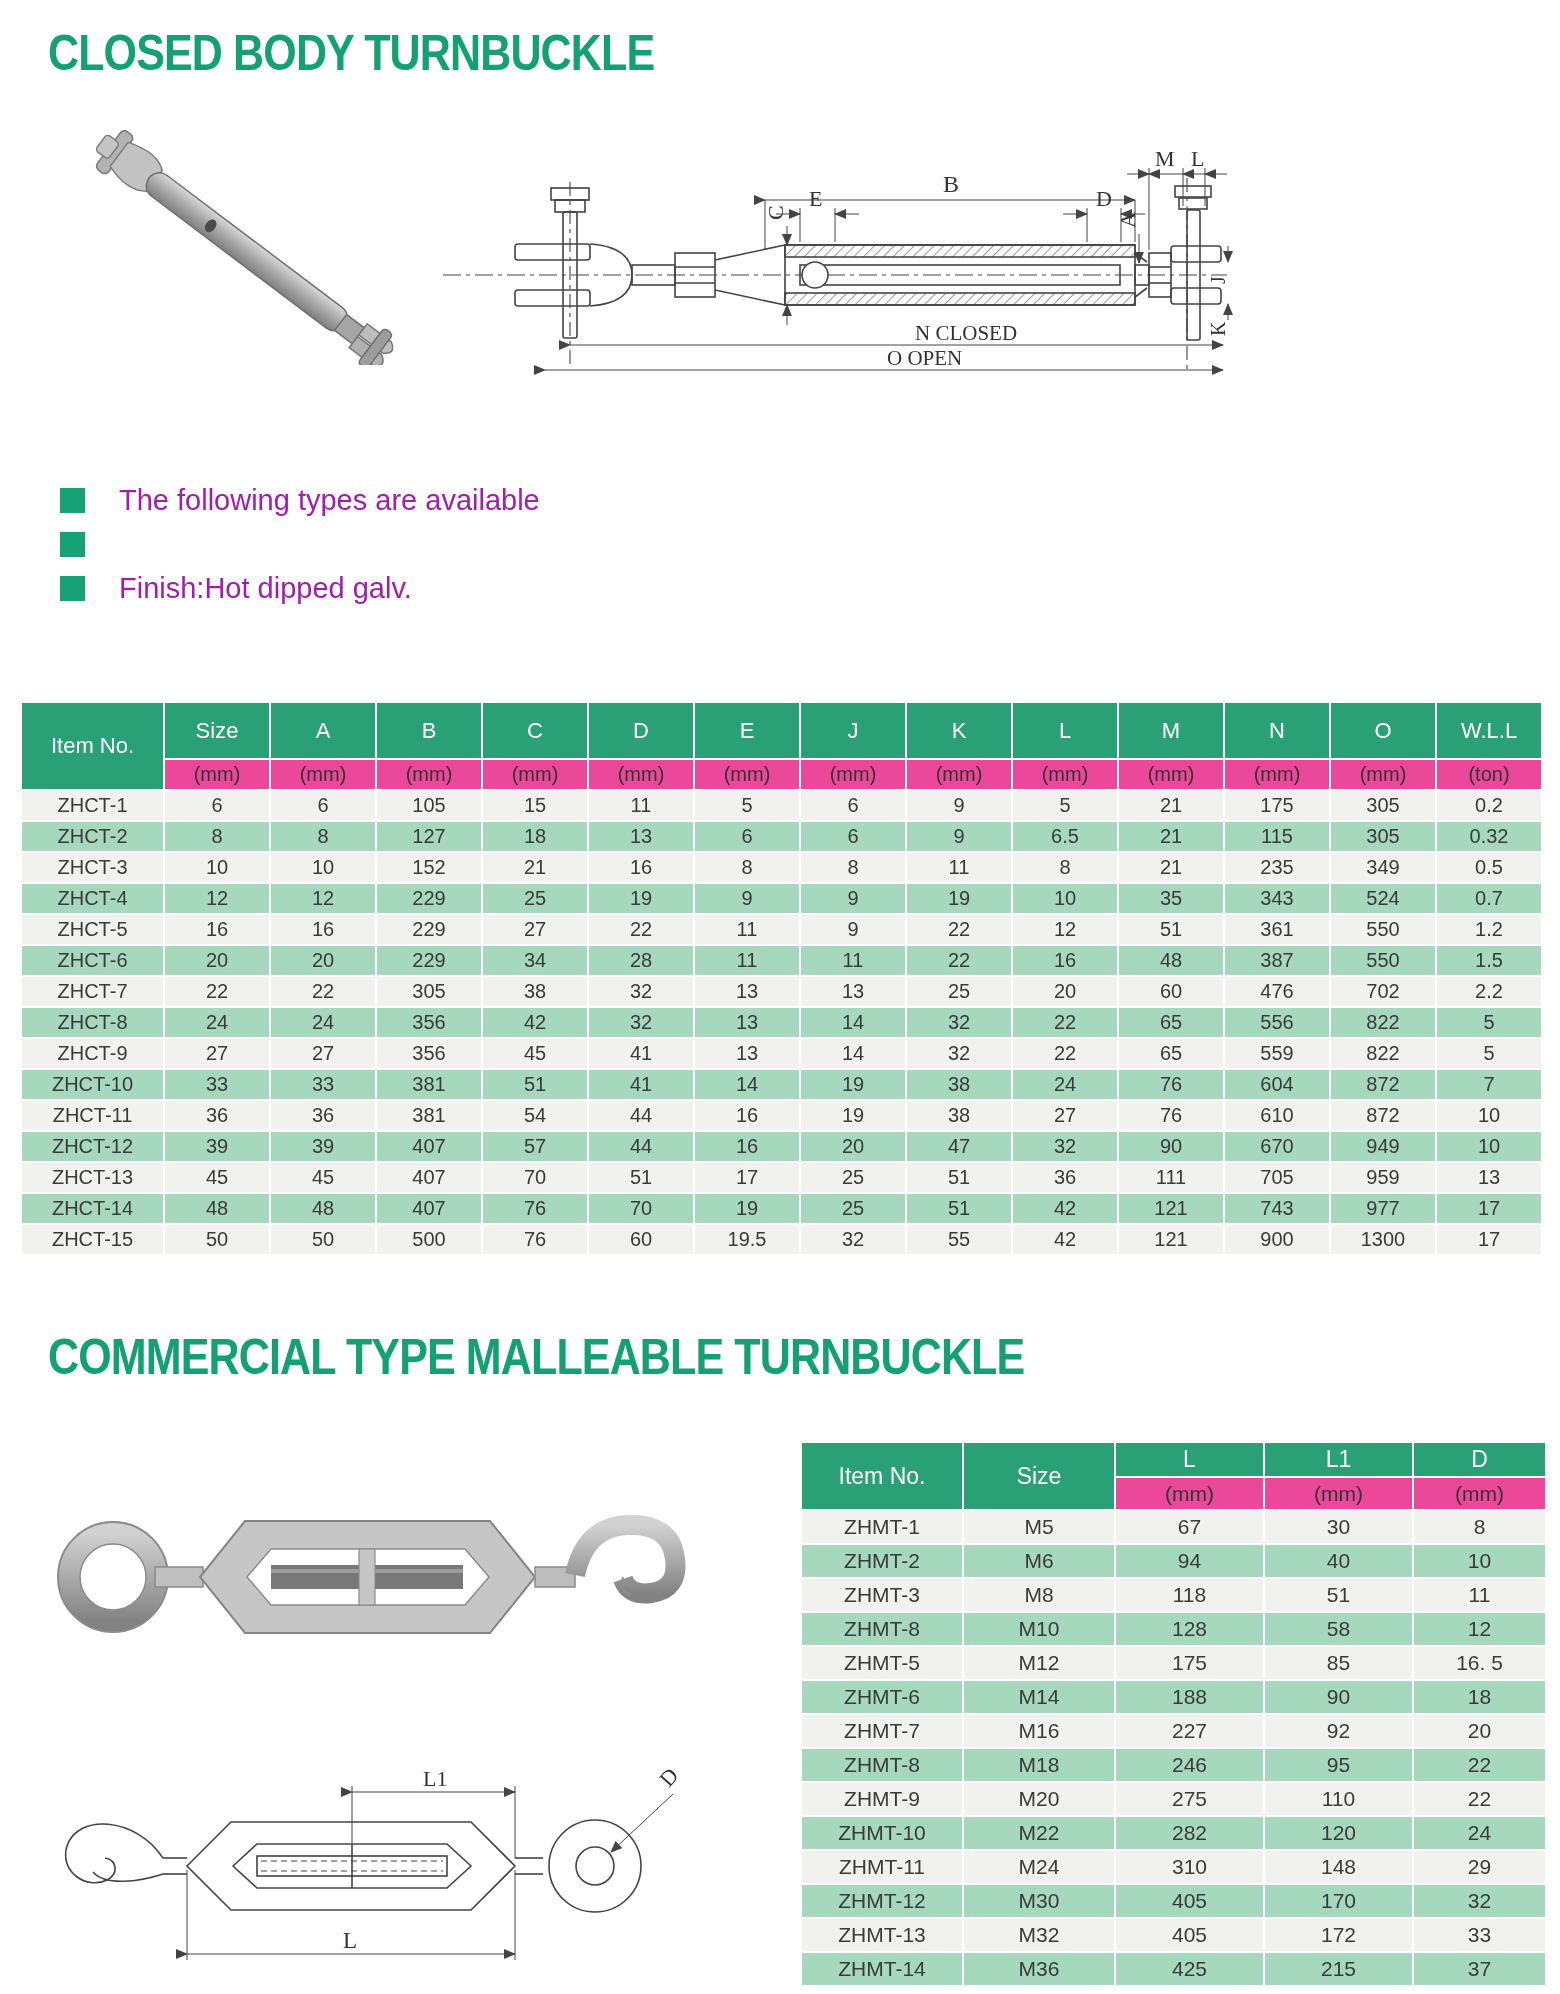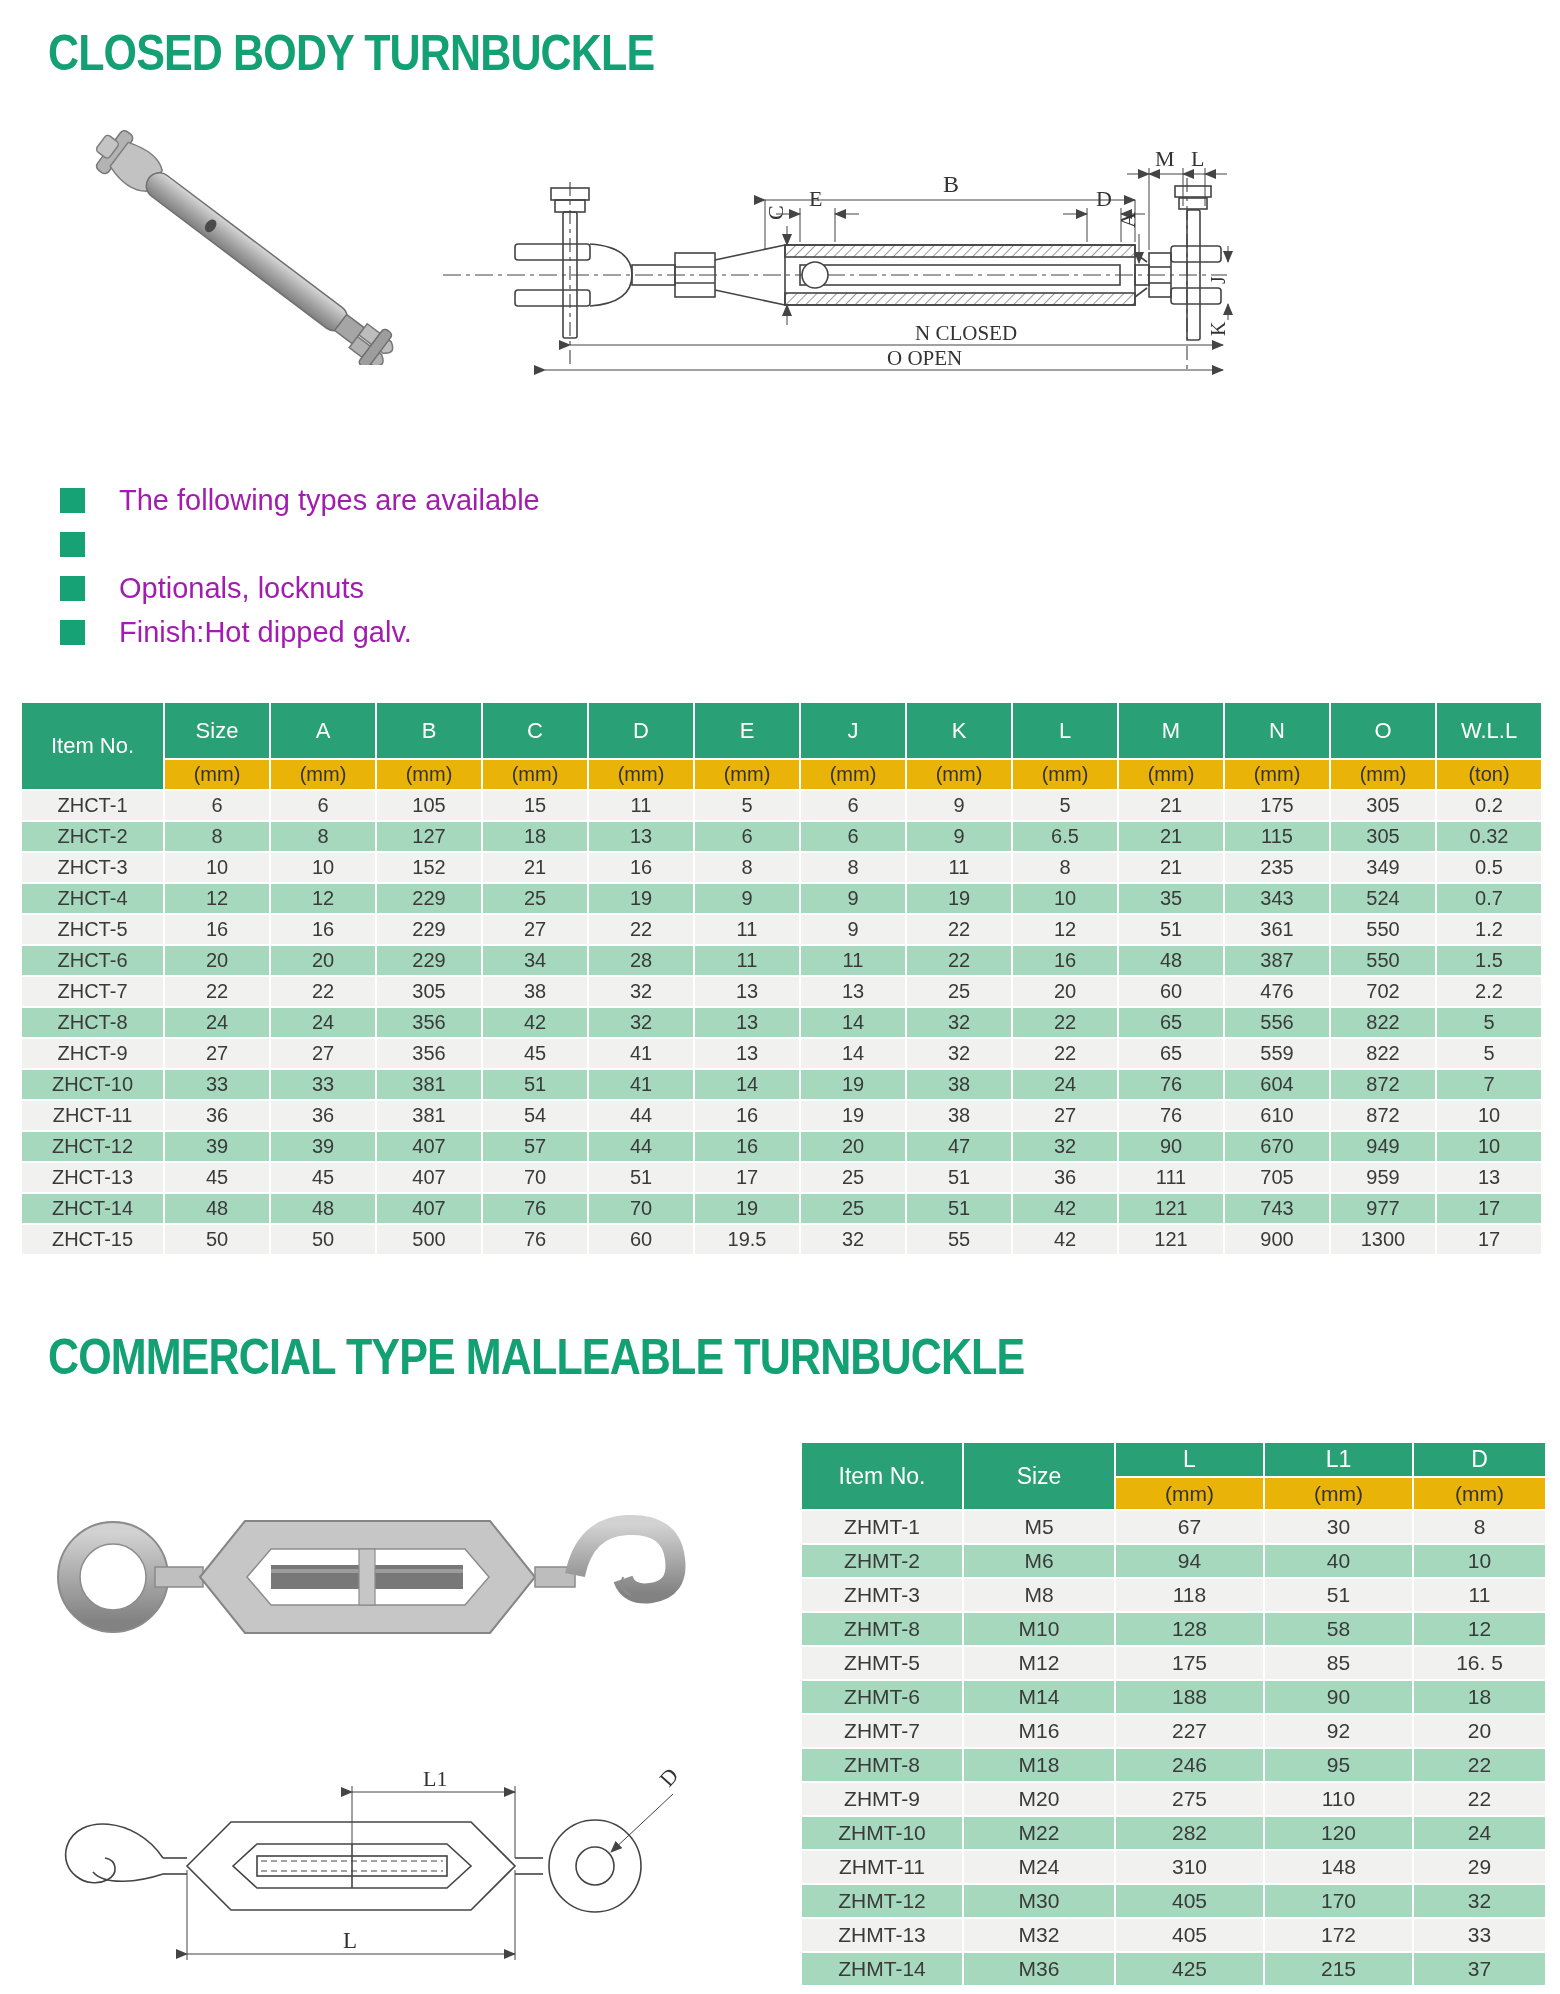--- a/index.html
+++ b/index.html
@@ -18,21 +18,21 @@
   .photo-box,.draw-box{position:absolute;}
 
   .bullets{position:absolute;left:60px;top:478px;}
   .bullet{display:flex;align-items:center;height:44px;}
   .bullet .sq{width:25px;height:25px;background:#16a274;margin-right:34px;flex:0 0 auto;}
   .bullet .txt{font-size:29px;color:#a21caf;white-space:nowrap;}
 
   table{border-collapse:collapse;table-layout:fixed;position:absolute;}
   th,td{border:2px solid #ffffff;text-align:center;vertical-align:middle;padding:0;overflow:hidden;}
   th.dark{background:#29a076;color:#ffffff;font-weight:normal;}
-  th.unit{background:#eab308;color:#333;font-weight:normal;}
+  th.unit{background:#ec4899;color:#333;font-weight:normal;}
   tbody tr.light td{background:#f1f1f0;}
   tbody tr.green td{background:#a6d8bd;}
 
   #table1{left:20px;top:701px;width:1521px;}
   #table1 th.dark{font-size:22px;}
   #table1 th.unit{font-size:20px;}
   #table1 thead tr.r1{height:57px;}
   #table1 thead tr.r2{height:31px;}
   #table1 tbody tr{height:31px;}
   #table1 td{font-size:20px;}
@@ -171,24 +171,20 @@
   </svg>
 </div>
 
 <div class="bullets">
   <div class="bullet">
     <span class="sq"></span>
     <span class="txt">The following types are available</span>
   </div>
   <div class="bullet">
     <span class="sq"></span>
-  </div>
-  <div class="bullet">
-    <span class="sq"></span>
-    <span class="txt">Optionals, locknuts</span>
   </div>
   <div class="bullet">
     <span class="sq"></span>
     <span class="txt">Finish:Hot dipped galv.</span>
   </div>
 </div>
 
 <table id="table1">
   <colgroup>
     <col style="width:143px">

